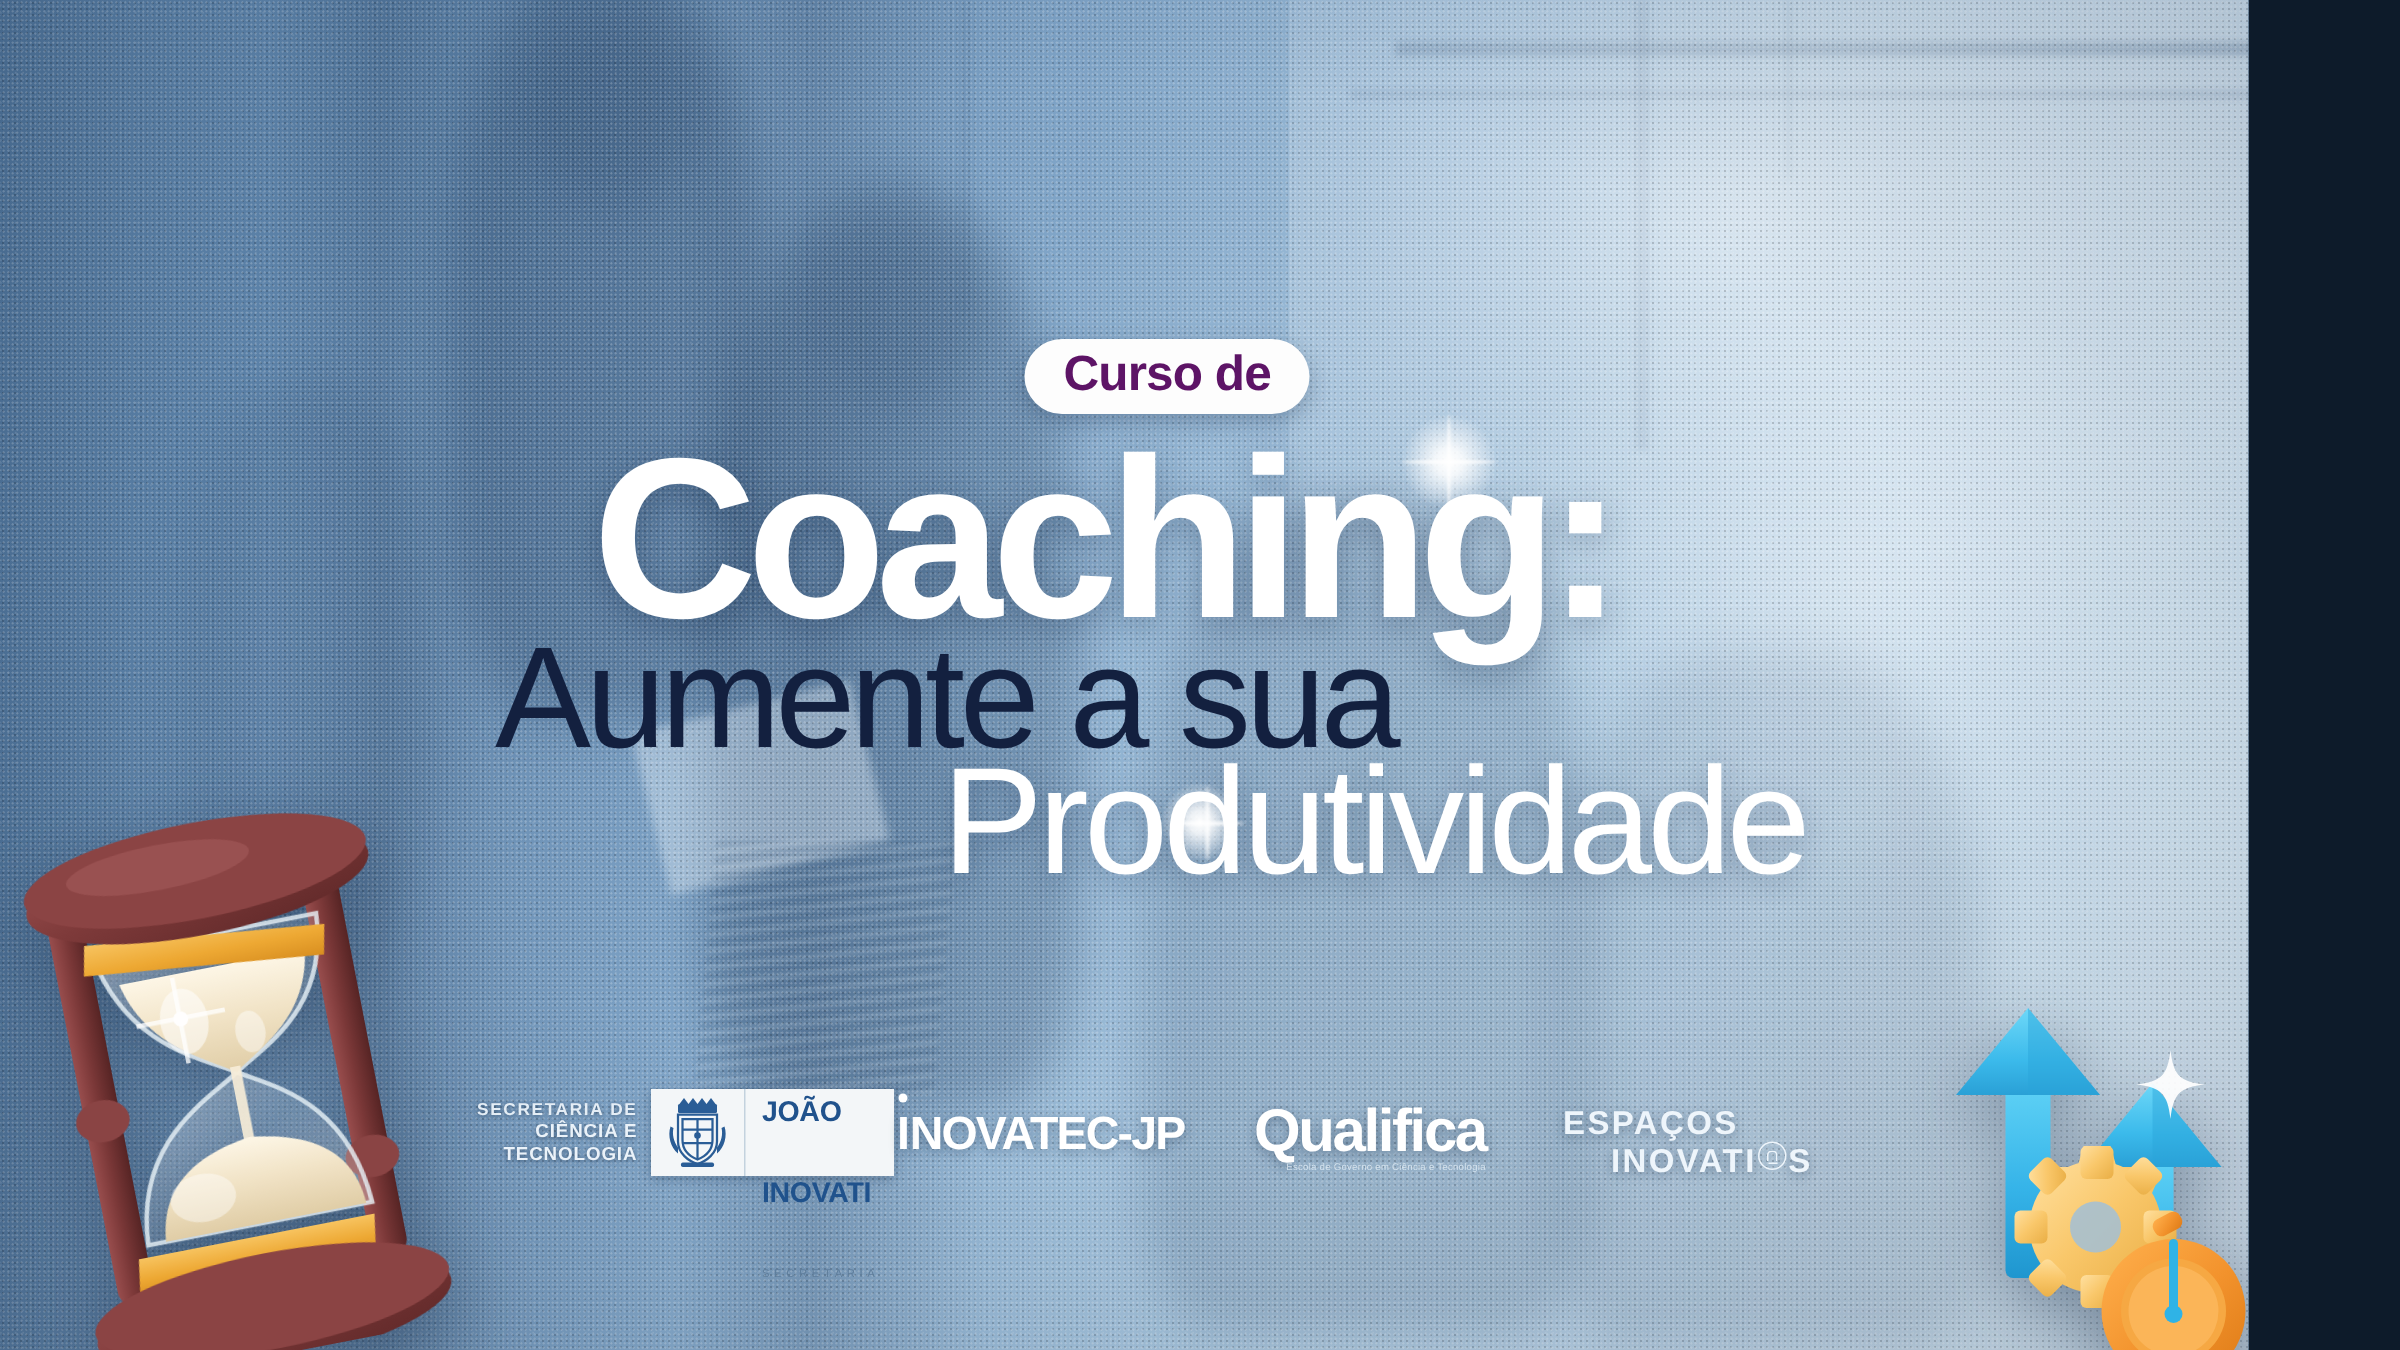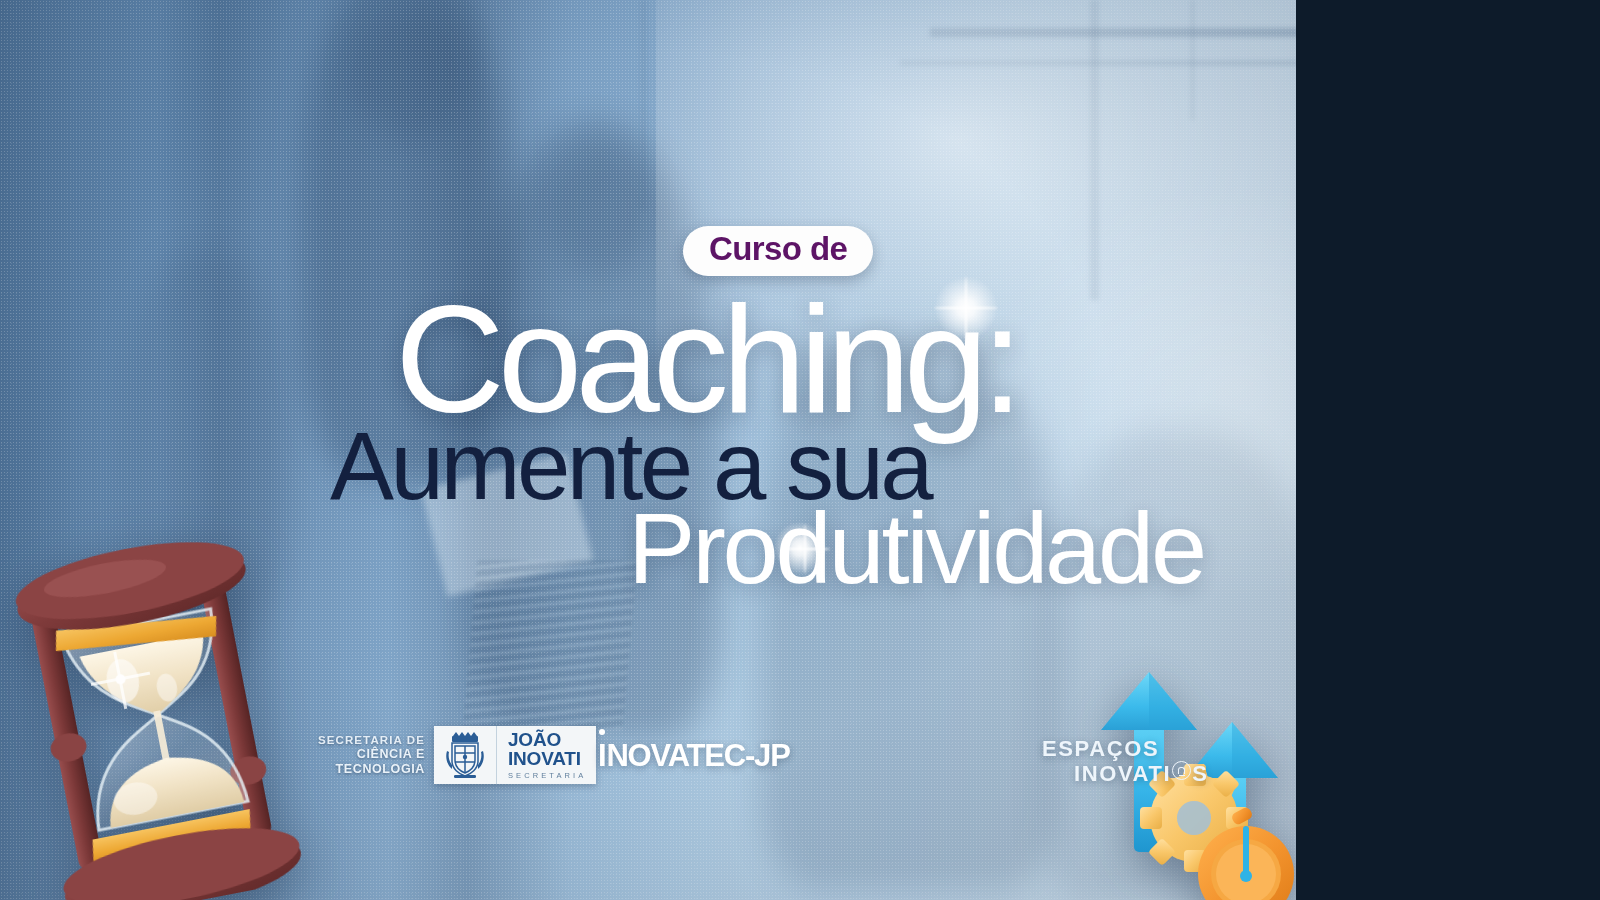--- a/index.html
+++ b/index.html
@@ -2,21 +2,21 @@
 <html><head>
 <meta charset="utf-8">
 <style>
   html, body {
     margin: 0;
     padding: 0;
     background: #0d1b2a;
   }
   .stage {
     position: relative;
-    width: 1296px;
+    width: 1499px;
     height: 900px;
     overflow: hidden;
     font-family: "Liberation Sans", sans-serif;
     background: #6b8fb5;
   }
 
   
   .bg-base {
     position: absolute;
     inset: 0;
@@ -159,21 +159,21 @@
     color: #5d1466;
     font-size: 33px;
     font-weight: bold;
     letter-spacing: -0.6px;
     line-height: 1.05;
   }
   .line1 {
     position: absolute;
     left: 395px; top: 283px;
     font-size: 152px;
-    font-weight: normal;
+    font-weight: bold;
     color: #ffffff;
     letter-spacing: -7px;
     line-height: 1;
     text-shadow: 0 6px 22px rgba(22,44,74,0.30);
   }
   .line2 {
     position: absolute;
     left: 330px; top: 418px;
     font-size: 96px;
     font-weight: normal;
@@ -252,21 +252,22 @@
     width: 62px;
     display: flex;
     align-items: center;
     justify-content: center;
     border-right: 1px solid #c3d2de;
   }
   .jp-words {
     padding: 7px 10px 6px 11px;
     display: flex;
     flex-direction: column;
-    justify-content: center;
+    justify-content: flex-start;
+    gap: 36px;
   }
   .jp-words .jw1, .jp-words .jw2 {
     color: #20528c;
     font-size: 19px;
     font-weight: bold;
     line-height: .96;
     letter-spacing: -0.2px;
   }
   .jp-words .jw3 {
     color: #5f7e9c;
@@ -599,20 +600,24 @@
     </div>
 
     <div class="logo-inovatec">
       <span class="dotted-i">
         <span class="dot"></span>
         <span>I</span>
       </span>
       <span>NOVATEC-JP</span>
     </div>
 
+    <div class="logo-qualifica">
+      <div class="q-word">Qualifica</div>
+      <div class="q-sub">Escola de Governo em Ciência e Tecnologia</div>
+    </div>
 
     <div class="logo-espacos">
       <div>ESPAÇOS</div>
       <div class="esp-l2">
         <span>INOVATI</span>
         <span class="bulb-o"></span>
         <span>S</span>
       </div>
     </div>
   </div>

